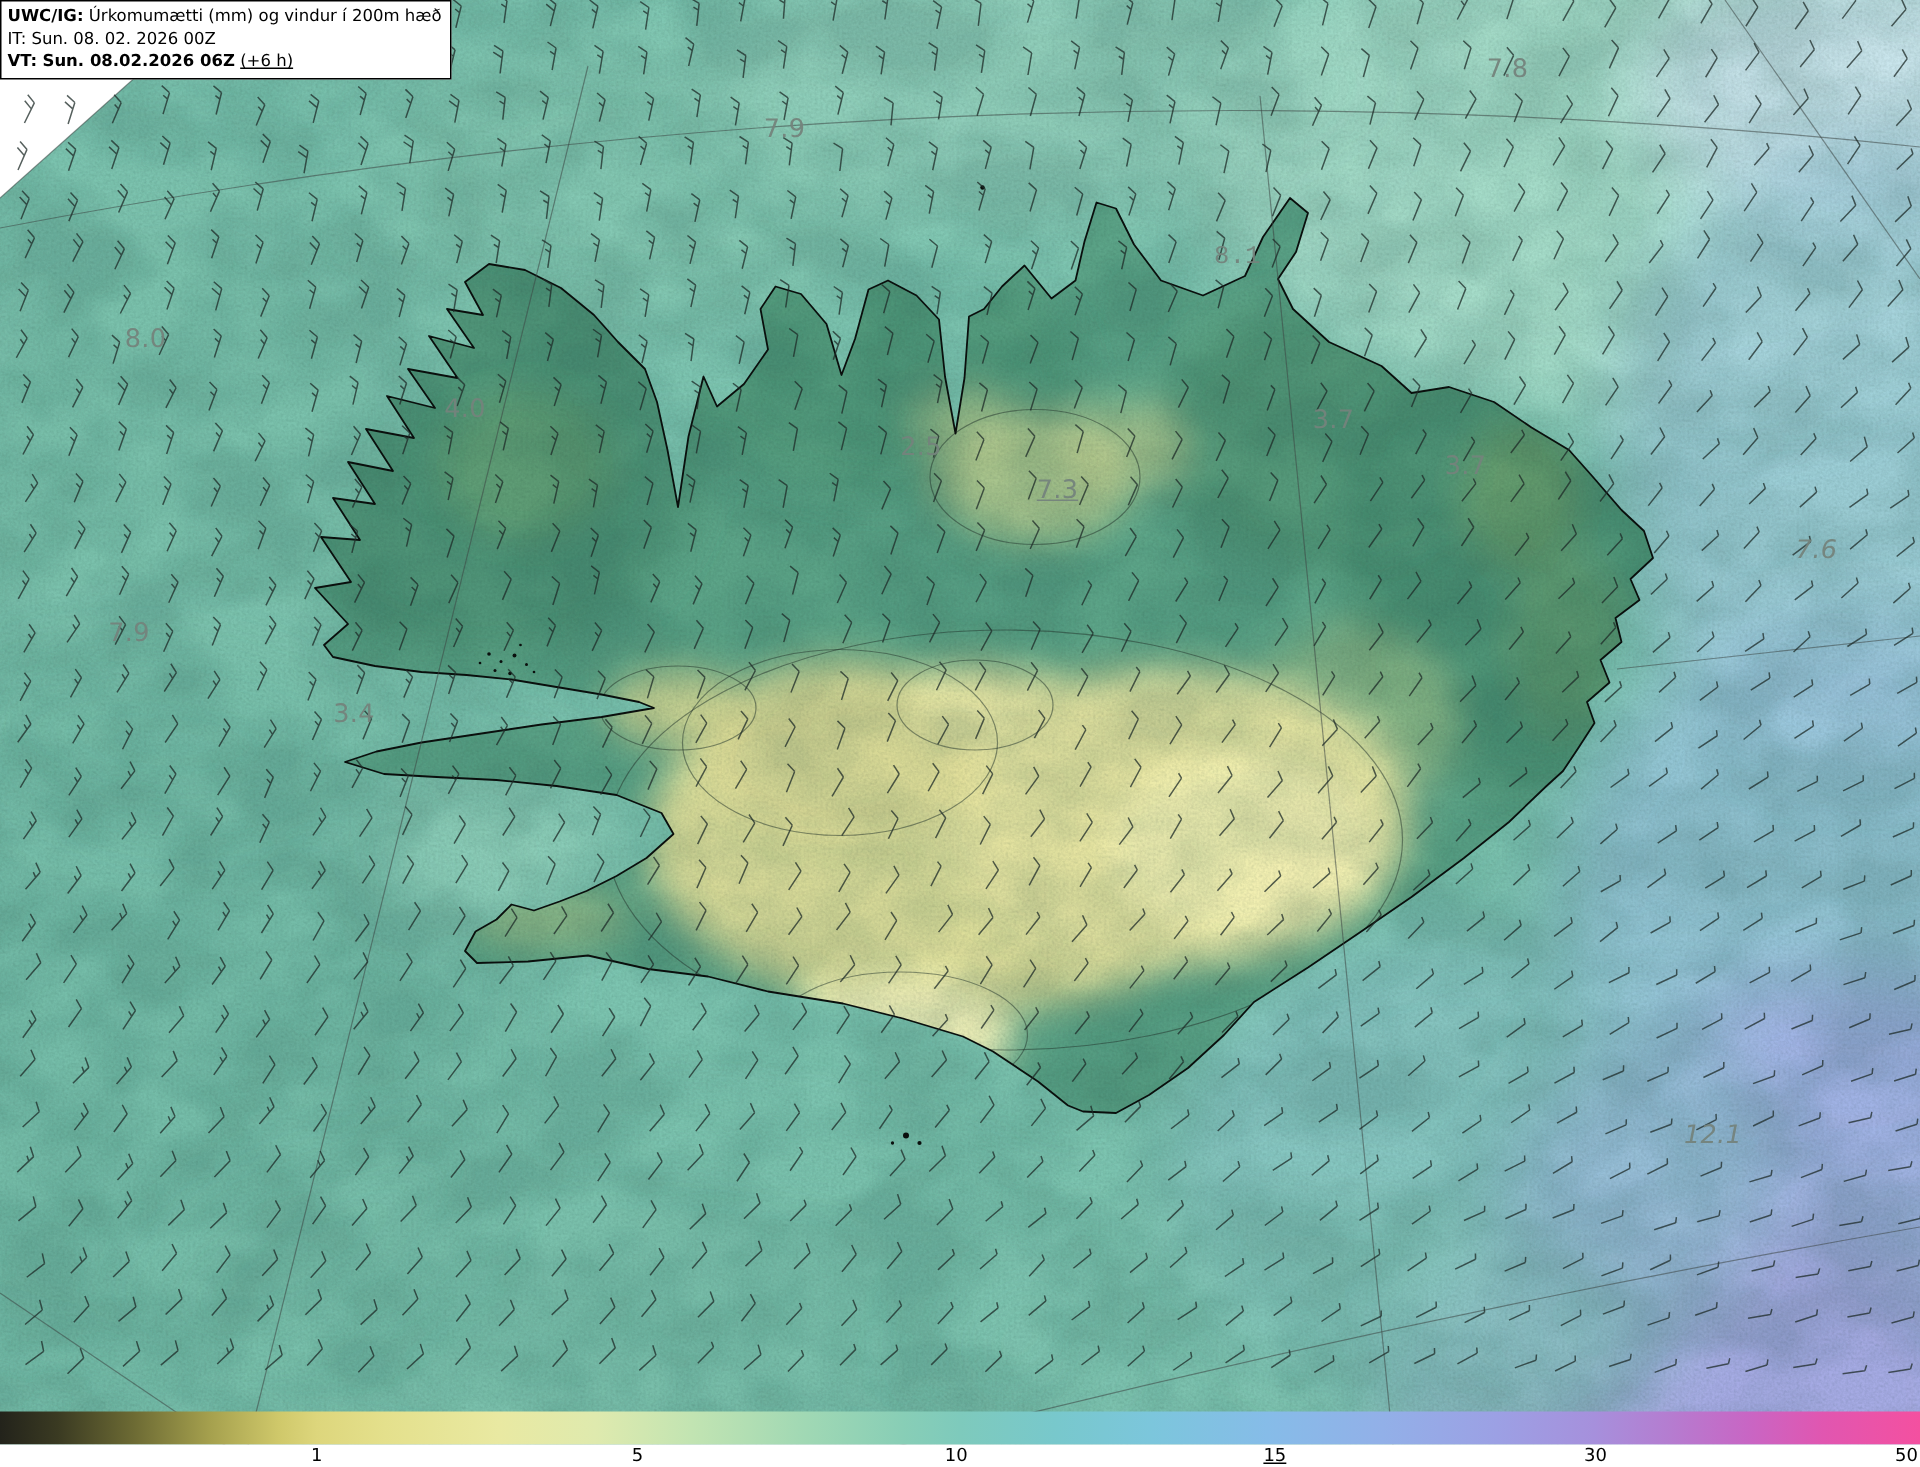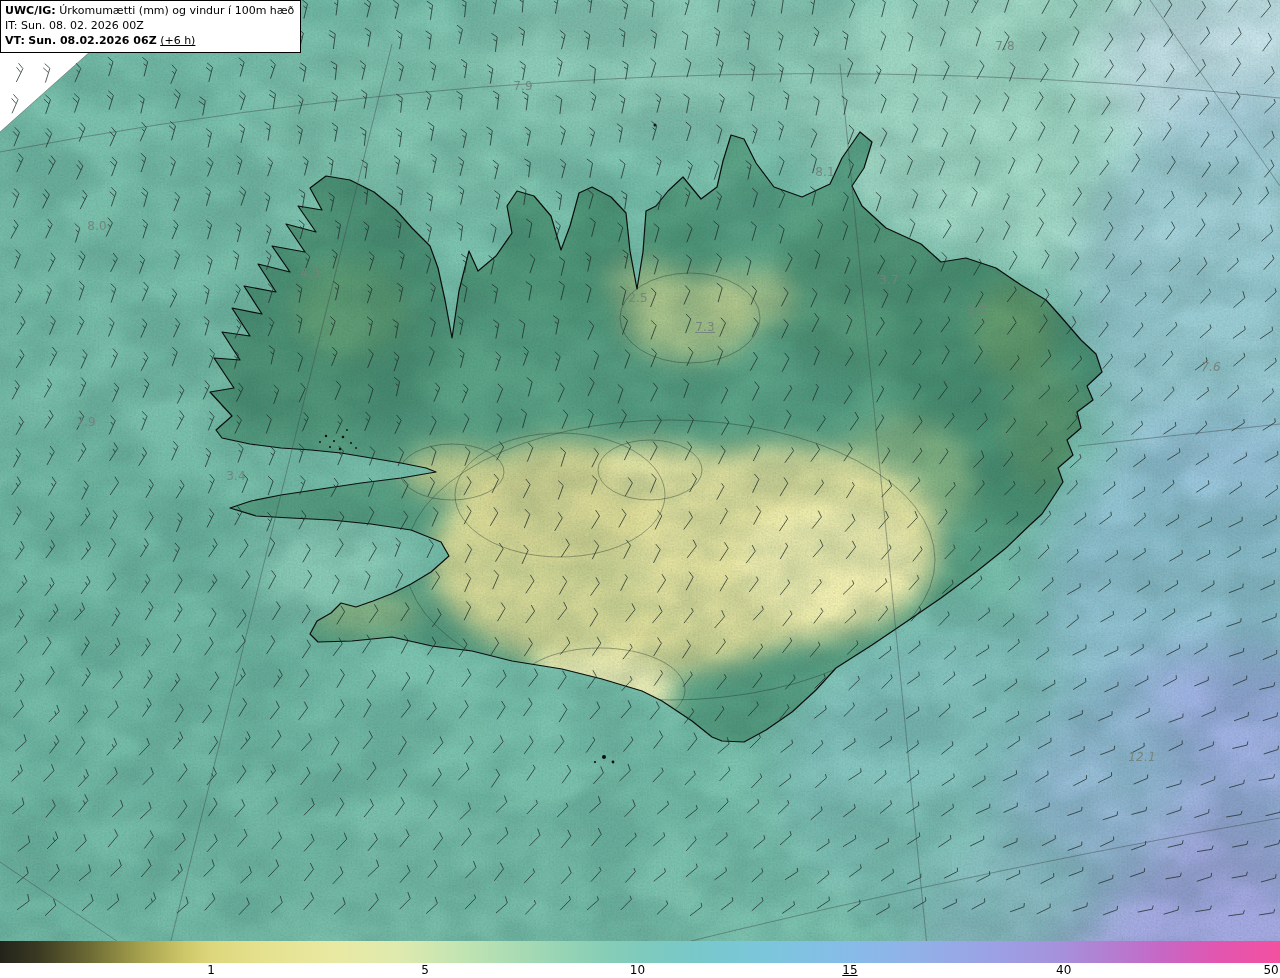--- a/index.html
+++ b/index.html
@@ -13,21 +13,21 @@
   .contours ellipse{fill:none;stroke:rgba(35,50,42,.5);stroke-width:.8;}
   .graticule path, .graticule line{fill:none;stroke:rgba(60,70,68,.55);stroke-width:.8;}
   .info-box{
     position:absolute;top:0;left:0;z-index:6;background:#ffffff;border:1px solid #000;
     padding:2px 6px 3px 4px;font-size:11px;line-height:1.38;color:#000;white-space:nowrap;
   }
   .b{font-weight:bold;}
   .n{font-weight:normal;text-decoration:underline;}
   .map-label{
     position:absolute;transform:translate(-50%,-50%);z-index:3;
-    font-size:12px;color:#74837c;opacity:.95;letter-spacing:.2px;
+    font-size:17px;color:#74837c;opacity:.95;letter-spacing:.2px;
   }
   .colorbar-wrap{position:absolute;left:0;bottom:0;width:100%;z-index:6;}
   .colorbar-gradient{height:22px;width:100%;}
   .colorbar-ticks{position:relative;height:15px;background:#ffffff;}
   .cb-tick{
     position:absolute;top:0;transform:translateX(-50%);
     font-size:12px;line-height:15px;color:#000;
   }
 </style>
 </head>
@@ -1305,44 +1305,44 @@
         <path d="M1163.6,914.3L1178.0,910.0M1178.0,910.0l0.6,-3.8"></path>
         <path d="M1195.5,911.6L1210.3,909.4M1210.3,909.4l1.1,-3.7"></path>
         <path d="M1228.4,915.8L1243.2,913.9M1243.2,913.9l1.2,-3.7"></path>
         <path d="M1258.9,915.0L1273.7,912.7M1273.7,912.7l1.1,-3.7"></path>
       </g>
   </svg>
 
   <div>
       <div class="map-label" style="left: 523px; top: 86px;">7.9</div>
       <div class="map-label" style="left: 1005px; top: 46px;">7.8</div>
-      <div class="map-label" style="left: 825px; top: 172px;">8.1</div>
+      <div class="map-label" style="left: 825px; top: 172px; font-family: Liberation Mono, monospace;">8.1</div>
       <div class="map-label" style="left: 97px; top: 226px;">8.0</div>
       <div class="map-label" style="left: 310px; top: 273px; text-align: right;">4.0</div>
-      <div class="map-label" style="left: 638px; top: 298px;">2.5</div>
+      <div class="map-label" style="left: 614px; top: 298px;">2.5</div>
       <div class="map-label" style="left: 889px; top: 280px;">3.7</div>
       <div class="map-label" style="left: 977px; top: 311px;">3.7</div>
       <div class="map-label" style="left: 705px; top: 327px; text-decoration: underline;">7.3</div>
       <div class="map-label" style="left: 1211px; top: 367px; font-style: italic;">7.6</div>
       <div class="map-label" style="left: 86px; top: 422px;">7.9</div>
       <div class="map-label" style="left: 236px; top: 476px;">3.4</div>
       <div class="map-label" style="left: 1142px; top: 757px; font-style: italic;">12.1</div>
     </div>
 
   <div class="info-box">
-    <div><span class="b">UWC/IG:</span> <span>Úrkomumætti (mm) og vindur í 100m hæð</span></div>
+    <div><span class="b">UWC/IG:</span> <span>Úrkomumætti (mm) og vindur í 200m hæð</span></div>
     <div><span>IT:</span> <span>Sun. 08. 02. 2026 00Z</span></div>
     <div><span class="b">VT:</span> <span class="b">Sun. 08.02.2026 06Z</span> <span class="n">(+6 h)</span></div>
   </div>
 
   <div class="colorbar-wrap">
     <div class="colorbar-gradient" style="background: linear-gradient(90deg, rgb(35, 35, 27) 0%, rgb(58, 58, 34) 3%, rgb(109, 107, 52) 7%, rgb(166, 161, 78) 11%, rgb(207, 200, 106) 14.5%, rgb(221, 214, 124) 16.5%, rgb(228, 224, 140) 20%, rgb(233, 233, 162) 26%, rgb(223, 234, 174) 31%, rgb(194, 228, 178) 36%, rgb(160, 216, 180) 42%, rgb(136, 206, 182) 47%, rgb(126, 202, 188) 50%, rgb(120, 200, 204) 55%, rgb(124, 198, 220) 60%, rgb(134, 188, 232) 66%, rgb(146, 176, 232) 72%, rgb(156, 160, 228) 78%, rgb(166, 144, 220) 83%, rgb(181, 124, 208) 87%, rgb(200, 102, 196) 91%, rgb(225, 86, 176) 95%, rgb(244, 80, 160) 100%);"></div>
     <div class="colorbar-ticks">
         <span class="cb-tick" style="left: 16.5%;">1</span>
         <span class="cb-tick" style="left: 33.2%;">5</span>
         <span class="cb-tick" style="left: 49.8%;">10</span>
         <span class="cb-tick" style="left: 66.4%; text-decoration: underline;">15</span>
-        <span class="cb-tick" style="left: 83.1%;">40</span>
+        <span class="cb-tick" style="left: 83.1%;">30</span>
         <span class="cb-tick" style="left: 99.3%;">50</span>
       </div>
   </div>
 
 </div>
 
 </body></html>

